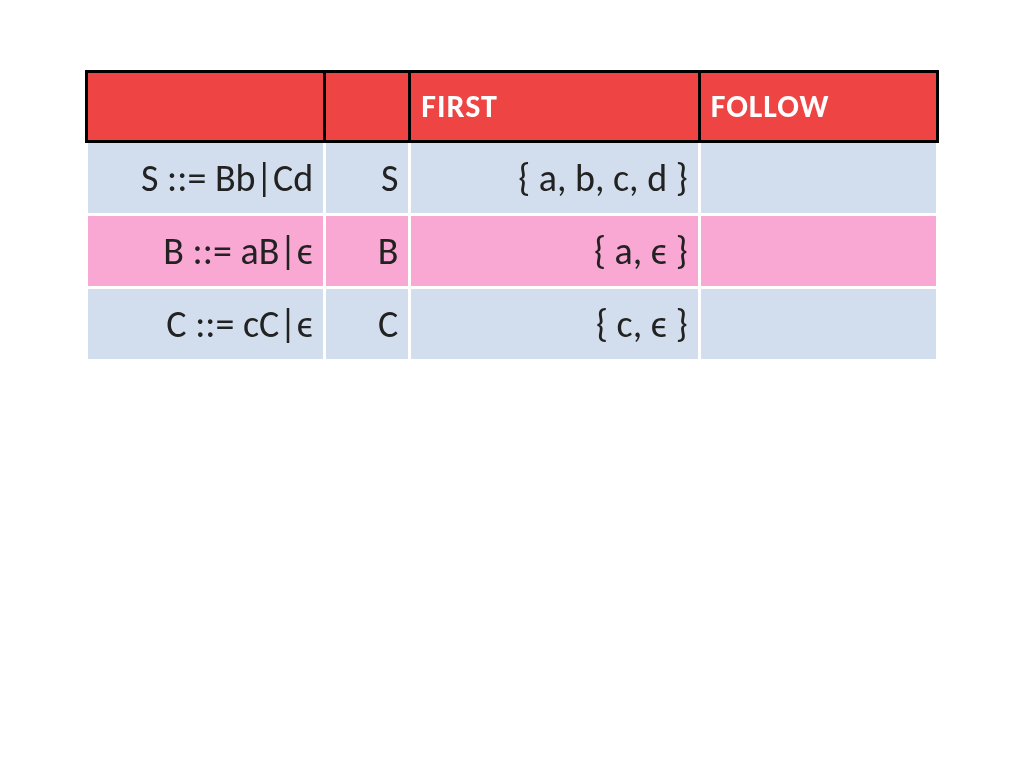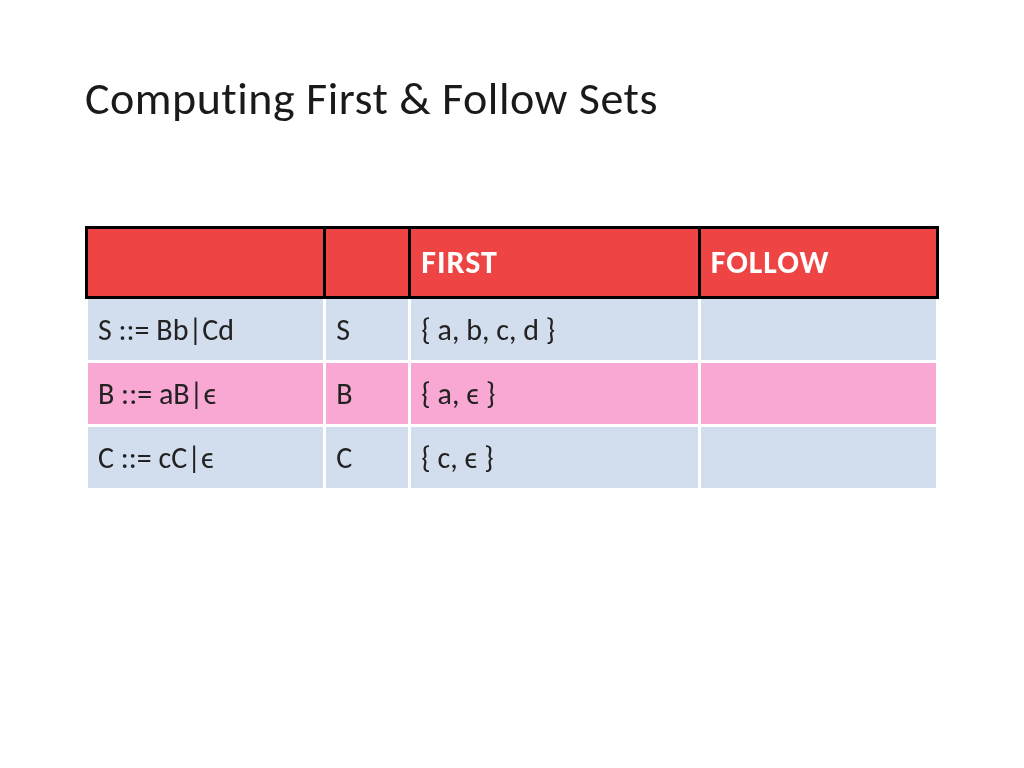--- a/index.html
+++ b/index.html
@@ -33,37 +33,36 @@
     font-weight: 700;
     font-size: 32px;
     padding: 14px 10px;
     border: 3px solid #000000;
     text-align: left;
     letter-spacing: 1px;
   }
   table.ff td {
     padding: 12px 10px;
     border: 3px solid #ffffff;
-    text-align: left;
+    text-align: right;
     color: #222;
-    font-size: 30px;
+    font-size: 38px;
   }
   table.ff tbody tr.alt-a td { background: #d2deee; }
   table.ff tbody tr.alt-b td { background: #f9a8d4; }
   .col-grammar { width: 28%; }
   .col-sym     { width: 10%; }
   .col-first   { width: 34%; }
   .col-follow  { width: 28%; }
   .red { color: #d62a1a; }
 </style>
 </head>
 <body>
 
 <div class="slide">
-  <h1 class="title">Computing First &amp; Follow Sets</h1>
 
   <table class="ff">
     <colgroup>
       <col class="col-grammar">
         <col class="col-sym">
         <col class="col-first">
         <col class="col-follow">
     </colgroup>
     <thead>
       <tr>

